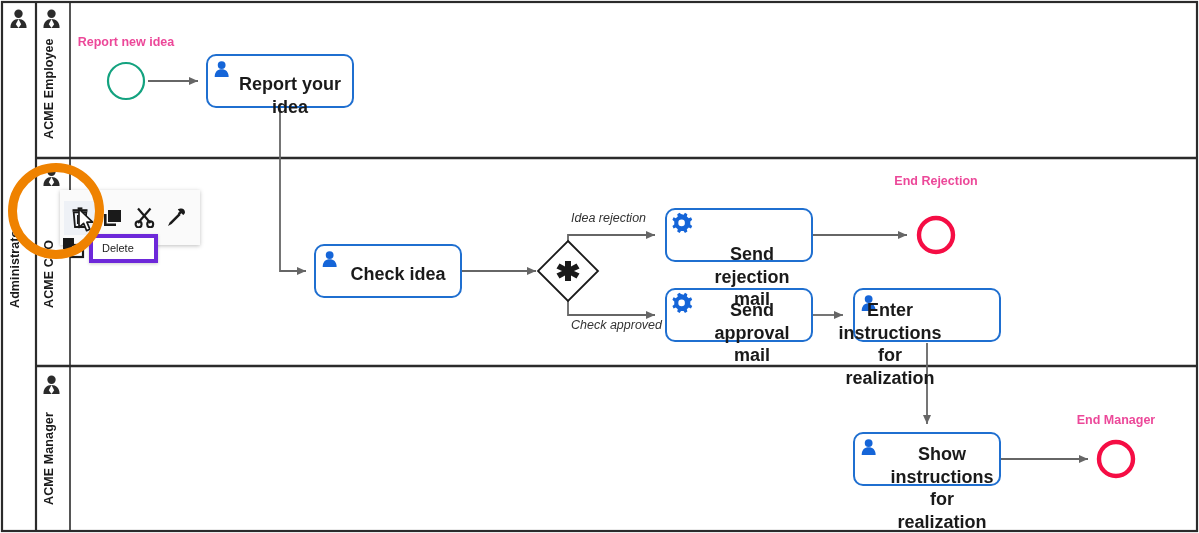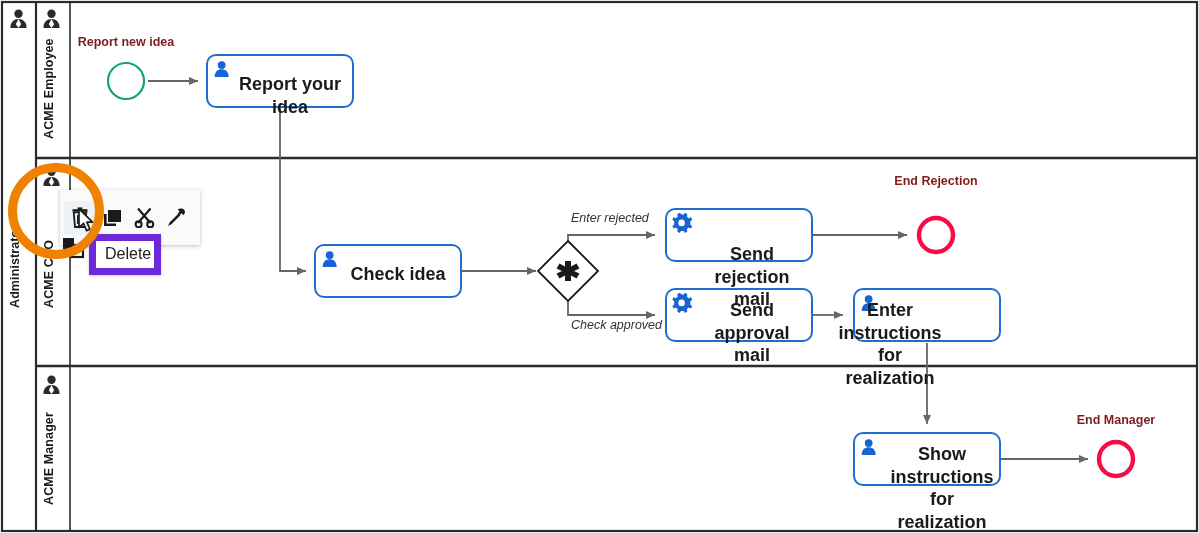--- a/index.html
+++ b/index.html
@@ -39,21 +39,21 @@
     color: #1a1a1a;
     text-align: center;
     line-height: 1.25;
     white-space: pre-line;
     pointer-events: none;
   }
   .event-label {
     position: absolute;
     font-size: 12.5px;
     font-weight: bold;
-    color: #7f1d1d;
+    color: #ec4899;
     text-align: center;
     white-space: nowrap;
   }
   .flow-label {
     position: absolute;
     font-size: 12.5px;
     font-style: italic;
     color: #333333;
     white-space: nowrap;
   }
@@ -87,25 +87,25 @@
     width: 28px;
     height: 24px;
     display: flex;
     align-items: center;
   }
   #tooltip-delete {
     position: absolute;
     left: 89px;
     top: 234px;
     background: #ffffff;
-    border: 7px solid #6d28d9;
+    border: 4px solid #6d28d9;
     box-shadow: 0 1px 3px rgba(0,0,0,0.2);
-    font-size: 16px;
+    font-size: 11px;
     color: #222;
-    padding: 4px 3px 5px 9px;
+    padding: 4px 20px 5px 9px;
     white-space: nowrap;
   }
   #cursor-pointer {
     position: absolute;
     left: 78px;
     top: 208px;
     pointer-events: none;
   }
   #highlight-circle {
     position: absolute;
@@ -276,21 +276,21 @@
   <div class="node-label" style="left:343px; top:263px; width:110px;">Check idea</div>
   <div class="node-label" style="left:700px; top:219px; width:104px;margin-top:24px;">Send rejection
 mail</div>
   <div class="node-label" style="left:700px; top:299px; width:104px;">Send approval
 mail</div>
   <div class="node-label" style="left:836px; top:299px; width:108px;">Enter instructions
 for realization</div>
   <div class="node-label" style="left:888px; top:443px; width:108px;">Show instructions
 for realization</div>
 
-  <div class="flow-label" style="left:571px; top:211px;">Enter rejected</div>
+  <div class="flow-label" style="left:571px; top:211px;">Idea rejection</div>
   <div class="flow-label" style="left:571px; top:318px;">Check approved</div>
 
   <div id="context-toolbar">
 
     <div class="tb-btn active">
       <svg width="20" height="21" viewBox="0 0 20 21">
         <rect x="2.5" y="2.2" width="15" height="2.4" fill="#1a1a1a"></rect>
         <rect x="7.6" y="0.4" width="4.8" height="2.2" fill="#1a1a1a"></rect>
         <path d="M3.7,5.4 L16.3,5.4 L15,20 L5,20 Z" fill="none" stroke="#1a1a1a" stroke-width="1.8"></path>
         <rect x="7" y="8" width="1.6" height="9" fill="#1a1a1a"></rect>

